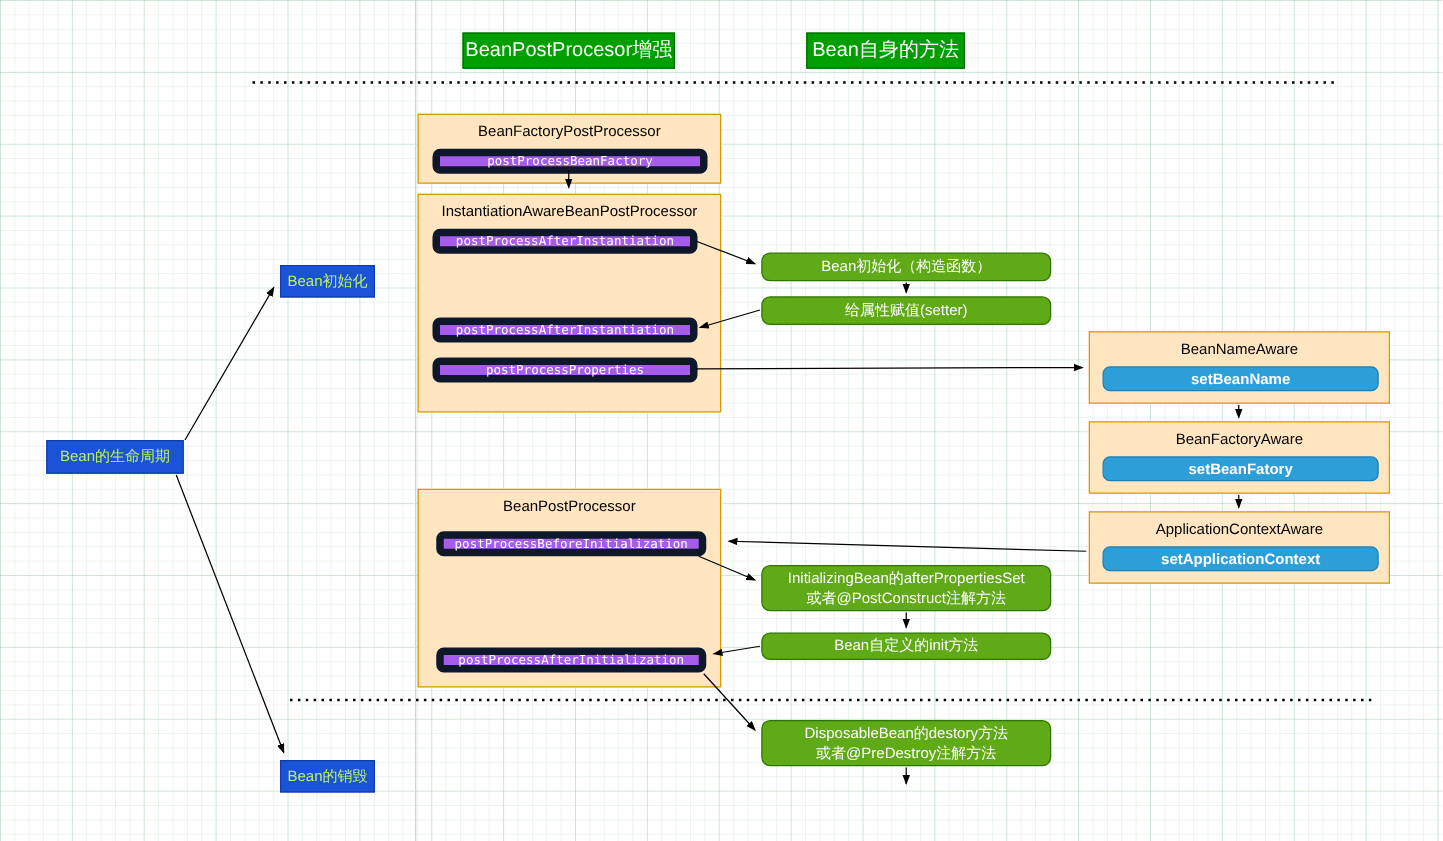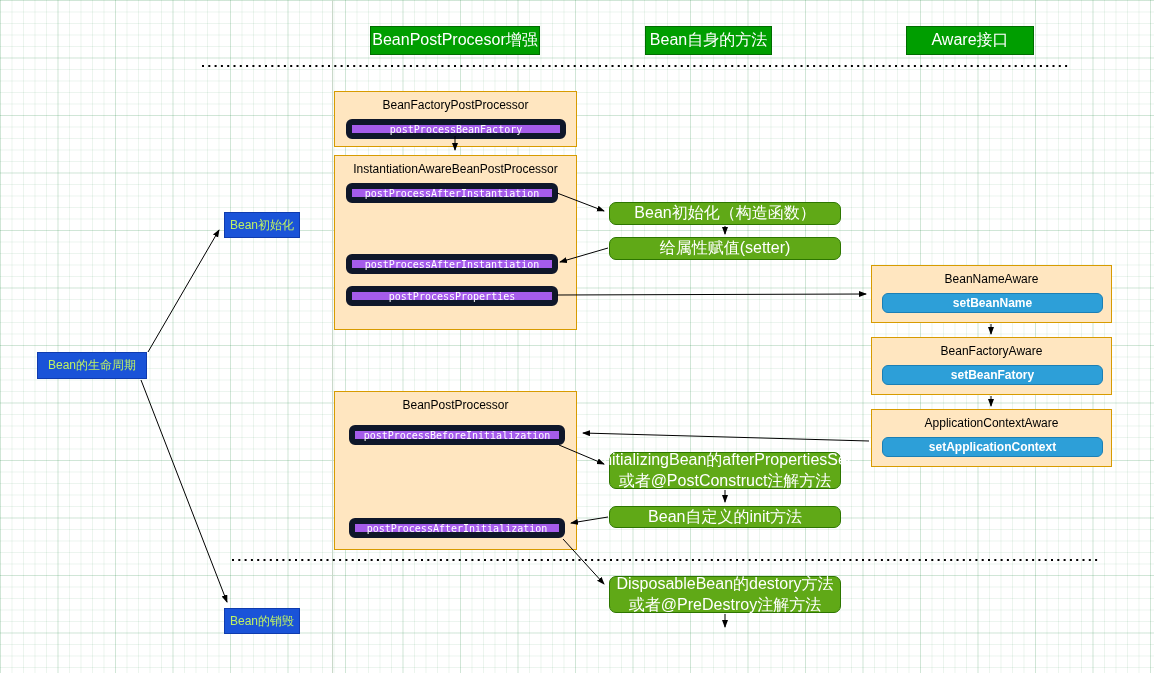--- a/index.html
+++ b/index.html
@@ -42,41 +42,40 @@
     font-family:"DejaVu Sans Mono",monospace; font-size:10px;
   }
   .pill-blue {
     background:#2d9fd8; border:1px solid #1b7fb5;
     font-size:12px; font-weight:bold;
   }
 
   .green-box {
     background:#60a917; border:1px solid #2d7600; border-radius:7px; color:#fff;
     display:flex; flex-direction:column; align-items:center; justify-content:center;
-    font-size:16px; line-height:1.3; text-align:center; white-space:nowrap;
+    font-size:12px; line-height:1.3; text-align:center; white-space:nowrap;
   }
 
   .blue-box {
     background:#1a53d8; border:1px solid #0f3bae; color:#bef264;
     display:flex; align-items:center; justify-content:center;
     font-size:12px; white-space:nowrap;
   }
 
   svg.connectors { left:0; top:0; pointer-events:none; }
 </style>
 </head>
 <body>
 
 <div class="canvas">
 
   <div class="abs vline" style="left:332px;top:0;width:1px;height:673px"></div>
 
   <div class="abs header-box" style="left:370px;top:26px;width:170px;height:29px">BeanPostProcesor增强</div>
   <div class="abs header-box" style="left:645px;top:26px;width:127px;height:29px">Bean自身的方法</div>
-  <div class="abs header-box" style="left:906px;top:26px;width:128px;height:29px">Aware接口</div>
 
   <div class="abs blue-box" style="left:37px;top:352px;width:110px;height:27px">Bean的生命周期</div>
   <div class="abs blue-box" style="left:224px;top:212px;width:76px;height:26px">Bean初始化</div>
   <div class="abs blue-box" style="left:224px;top:608px;width:76px;height:26px">Bean的销毁</div>
 
   <div class="abs container-box" style="left:334px;top:91px;width:243px;height:56px">
     <div class="container-title">BeanFactoryPostProcessor</div>
     <div class="pill pill-purple" style="left:11px;top:27px;width:220px;height:20px">postProcessBeanFactory</div>
   </div>
 

